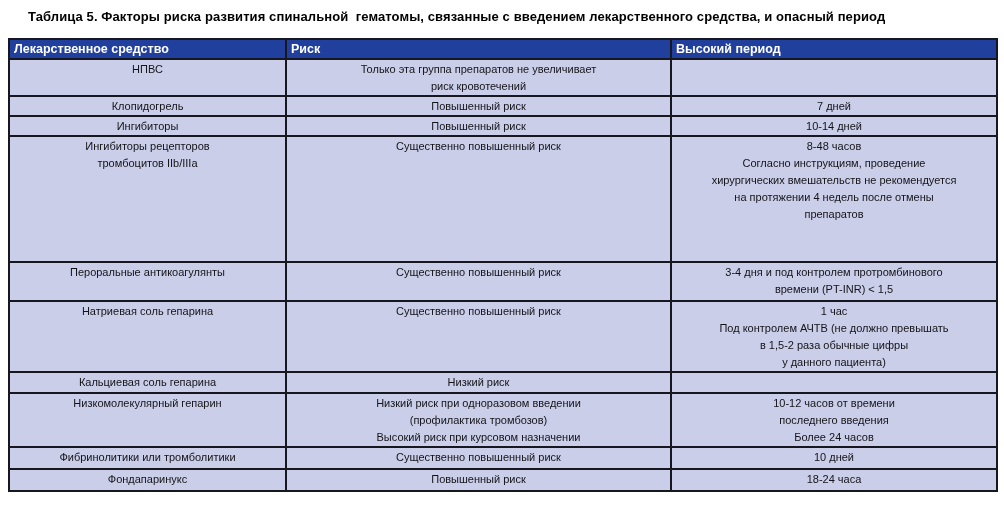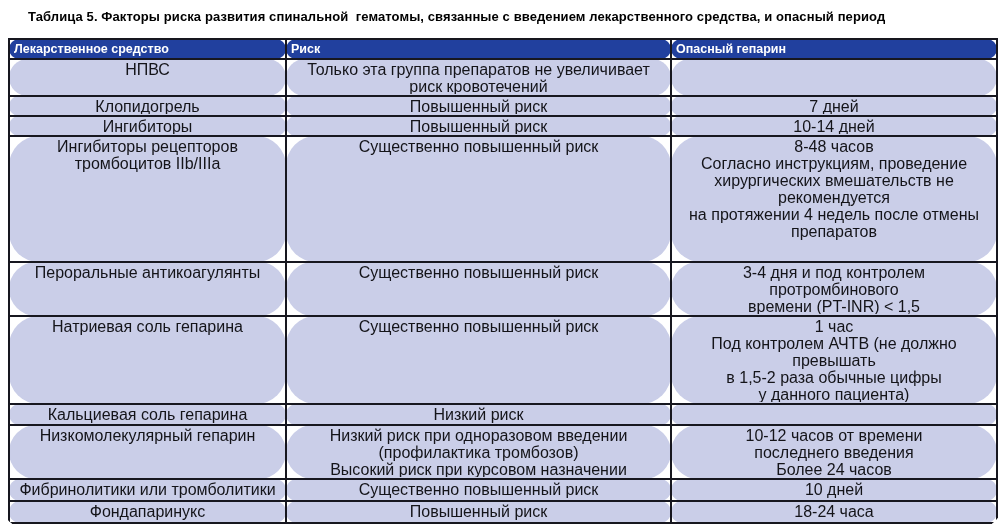--- a/index.html
+++ b/index.html
@@ -3,21 +3,21 @@
 <meta charset="utf-8">
 <style>
   :root {
     --page-bg: #ffffff;
     --header-bg: #21409e;
     --header-text: #ffffff;
     --row-bg: #cacee8;
     --border: #17171f;
     --text: #141419;
   }
-  * { box-sizing: border-box; margin: 0; padding: 0; border-radius: 30px; }
+  * { box-sizing: border-box; margin: 0; padding: 0; }
   html, body {
     width: 1004px;
     background: var(--page-bg);
     font-family: "Liberation Sans", sans-serif;
   }
   .page { width: 1004px; height: 530px; position: relative; overflow: hidden; }
   .doc-title {
     font-size: 13px;
     font-weight: bold;
     color: #000000;
@@ -40,21 +40,21 @@
     font-size: 12.5px;
     font-weight: bold;
     height: 20px;
     padding: 1px 4px;
     text-align: left;
     vertical-align: middle;
   }
   .risk-table td {
     background: var(--row-bg);
     color: var(--text);
-    font-size: 16px;
+    font-size: 11px;
     line-height: 17px;
     text-align: center;
     vertical-align: top;
     padding: 1px 6px 0 6px;
     white-space: pre-line;
     overflow: hidden;
   }
   
   .risk-table tbody tr:nth-child(1)  { height: 36px; }
   .risk-table tbody tr:nth-child(2)  { height: 19px; margin-left: 33px; }
@@ -77,21 +77,21 @@
   <table class="risk-table">
     <colgroup>
       <col style="width:277px">
       <col style="width:385px">
       <col style="width:326px">
     </colgroup>
     <thead>
       <tr>
         <th>Лекарственное средство</th>
         <th>Риск</th>
-        <th>Опасный гепарин</th>
+        <th>Высокий период</th>
       </tr>
     </thead>
     <tbody id="table-body">
         <tr>
           <td>НПВС</td>
           <td>Только эта группа препаратов не увеличивает
 риск кровотечений</td>
           <td></td>
         </tr>
         <tr>

